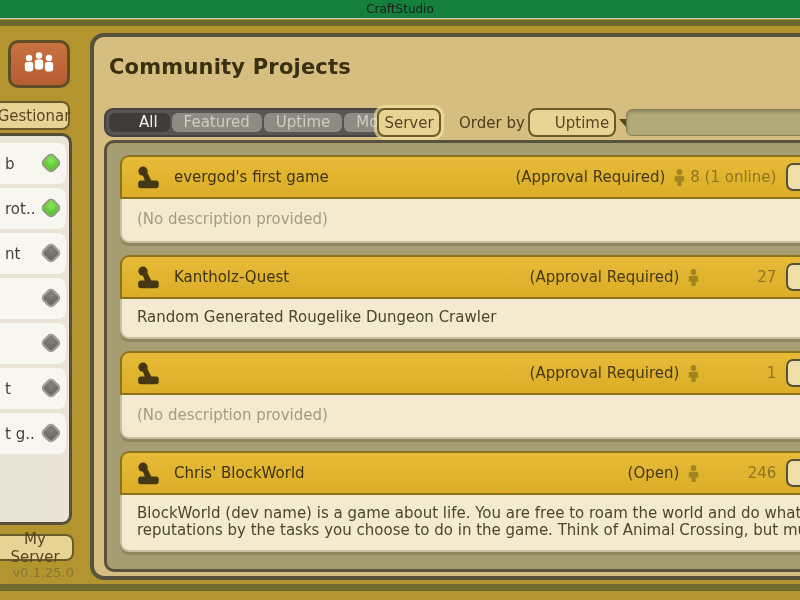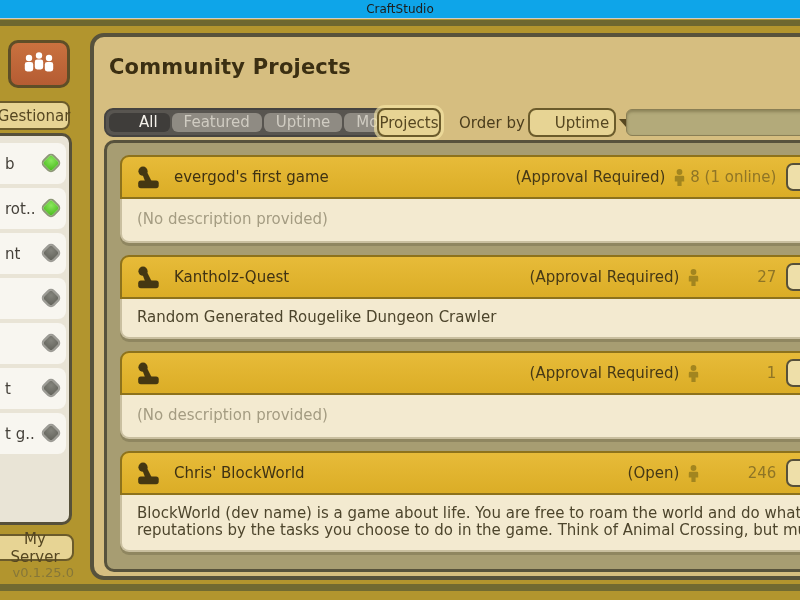--- a/index.html
+++ b/index.html
@@ -6,21 +6,21 @@
   html,body { width:800px; height:600px; overflow:hidden; }
   body {
     position:relative;
     font-family:"DejaVu Sans", sans-serif;
     background:#b2952e;
   }
 
   
   .titlebar {
     position:absolute; left:0; top:0; width:800px; height:19px;
-    background:#0ea5e9; border-bottom:1px solid #cfccc7;
+    background:#15803d; border-bottom:1px solid #cfccc7;
     display:flex; align-items:center; justify-content:center;
     font-size:12px; color:#1e1d1b;
   }
   .top-strip { position:absolute; left:0; top:20px; width:800px; height:6px; background:#6d6730; }
   .bottom-strip { position:absolute; left:0; top:584px; width:800px; height:7px; background:#716a31; }
 
   
   .btn {
     background:#e7d494; border:2px solid #6b5b2b; border-radius:8px;
     color:#564721; font-size:15px; font-family:inherit; cursor:pointer;
@@ -193,21 +193,21 @@
     <div class="tabs">
   <button class="tab active">All</button>
 
   <button class="tab">Featured</button>
 
   <button class="tab">Uptime</button>
 
   <button class="tab">Movies</button>
 </div>
     <button class="btn btn-refresh">
-      <span>Projects</span>
+      <span>Server</span>
     </button>
     <div class="orderby-label">Order by</div>
     <button class="btn btn-uptime">
       <span>Uptime</span>
       <span class="chevron"></span>
     </button>
     <input class="search-input" type="text" value="" style="">
   </div>
 
   <div class="list-container">

